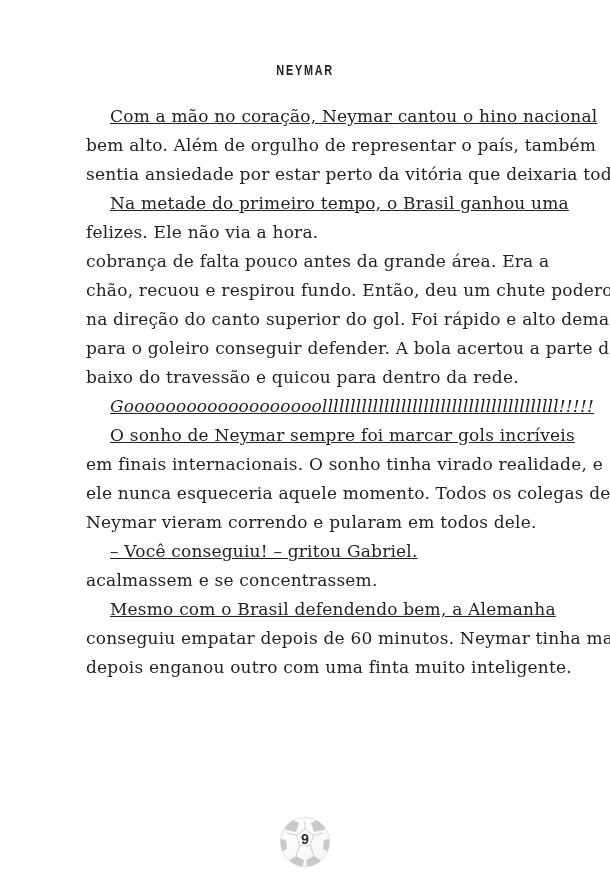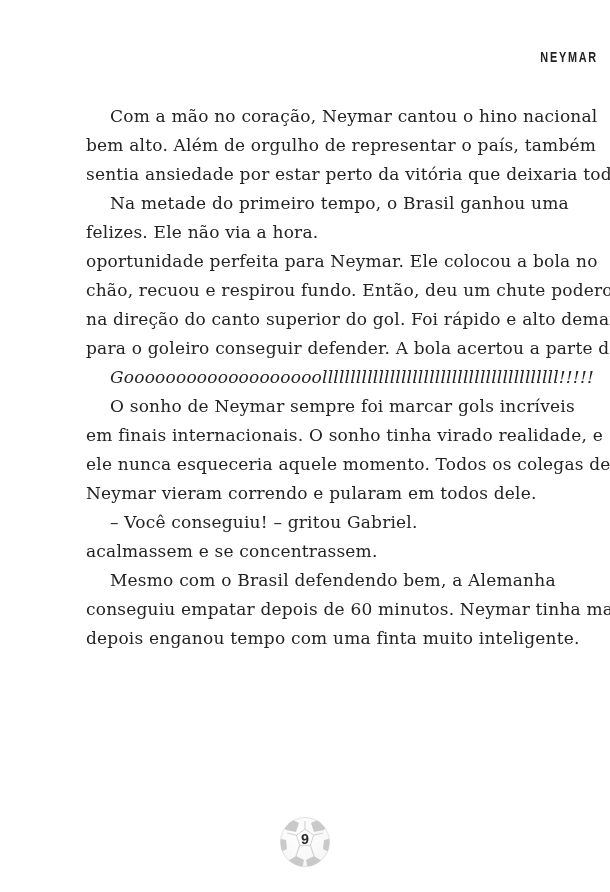--- a/index.html
+++ b/index.html
@@ -6,24 +6,24 @@
   .page {
     position: relative;
     width: 610px;
     height: 892px;
     background: var(--bg, #ffffff);
     overflow: hidden;
     font-family: "DejaVu Serif", serif;
   }
   .running-head {
     position: absolute;
-    top: 47px;
+    top: 60px;
     left: 0;
     width: 100%;
-    text-align: right;
+    text-align: center;
   }
   .chapter-title {
     display: inline-block;
     font-family: "Liberation Sans", sans-serif;
     font-weight: bold;
     font-size: 15.5px;
     letter-spacing: 2.5px;
     transform: scaleX(0.70);
     transform-origin: center;
     color: var(--title, #222222);
@@ -35,21 +35,21 @@
     width: 460px;
   }
   .line {
     white-space: pre;
     font-size: 17px;
     line-height: 29px;
     height: 29px;
     color: var(--text, #222222);
     letter-spacing: 0.2px;
   }
-  .line.indent { padding-left: 24px; }
+  .line.indent { padding-left: 24px; text-decoration: underline; }
   .line.italic { font-style: italic; }
   .page-footer {
     position: absolute;
     left: 0;
     top: 816px;
     width: 100%;
     text-align: center;
   }
   .ball-svg { display: inline-block; }
   .page-number-text {
@@ -66,34 +66,35 @@
   <header class="running-head">
     <span class="chapter-title">NEYMAR</span>
   </header>
 
   <main class="body-text">
       <div class="line indent">Com a mão no coração, Neymar cantou o hino nacional</div>
       <div class="line">bem alto. Além de orgulho de representar o país, também</div>
       <div class="line">sentia ansiedade por estar perto da vitória que deixaria todos</div>
       <div class="line indent">Na metade do primeiro tempo, o Brasil ganhou uma</div>
       <div class="line">felizes. Ele não via a hora.</div>
-      <div class="line">oportunidade perfeita para Neymar. Ele colocou a bola no</div>
+      <div class="line">cobrança de falta pouco antes da grande área. Era a</div>
       <div class="line">chão, recuou e respirou fundo. Então, deu um chute poderoso</div>
       <div class="line">na direção do canto superior do gol. Foi rápido e alto demais</div>
       <div class="line">para o goleiro conseguir defender. A bola acertou a parte de</div>
+      <div class="line">baixo do travessão e quicou para dentro da rede.</div>
       <div class="line indent italic">Gooooooooooooooooooollllllllllllllllllllllllllllllllllllllllll!!!!!</div>
       <div class="line indent">O sonho de Neymar sempre foi marcar gols incríveis</div>
       <div class="line">em finais internacionais. O sonho tinha virado realidade, e</div>
       <div class="line">ele nunca esqueceria aquele momento. Todos os colegas de</div>
       <div class="line">Neymar vieram correndo e pularam em todos dele.</div>
       <div class="line indent">– Você conseguiu! – gritou Gabriel.</div>
       <div class="line">acalmassem e se concentrassem.</div>
       <div class="line indent">Mesmo com o Brasil defendendo bem, a Alemanha</div>
       <div class="line">conseguiu empatar depois de 60 minutos. Neymar tinha mais</div>
-      <div class="line">depois enganou tempo com uma finta muito inteligente.</div>
+      <div class="line">depois enganou outro com uma finta muito inteligente.</div>
     </main>
 
   <footer class="page-footer">
     <svg class="ball-svg" width="52" height="52" viewBox="0 0 52 52">
       <defs>
         <radialGradient id="ballGrad" cx="0.42" cy="0.32" r="0.85">
           <stop offset="0" stop-color="#ffffff"></stop>
           <stop offset="0.75" stop-color="#f7f7f7"></stop>
           <stop offset="1" stop-color="#e4e4e4"></stop>
         </radialGradient>

